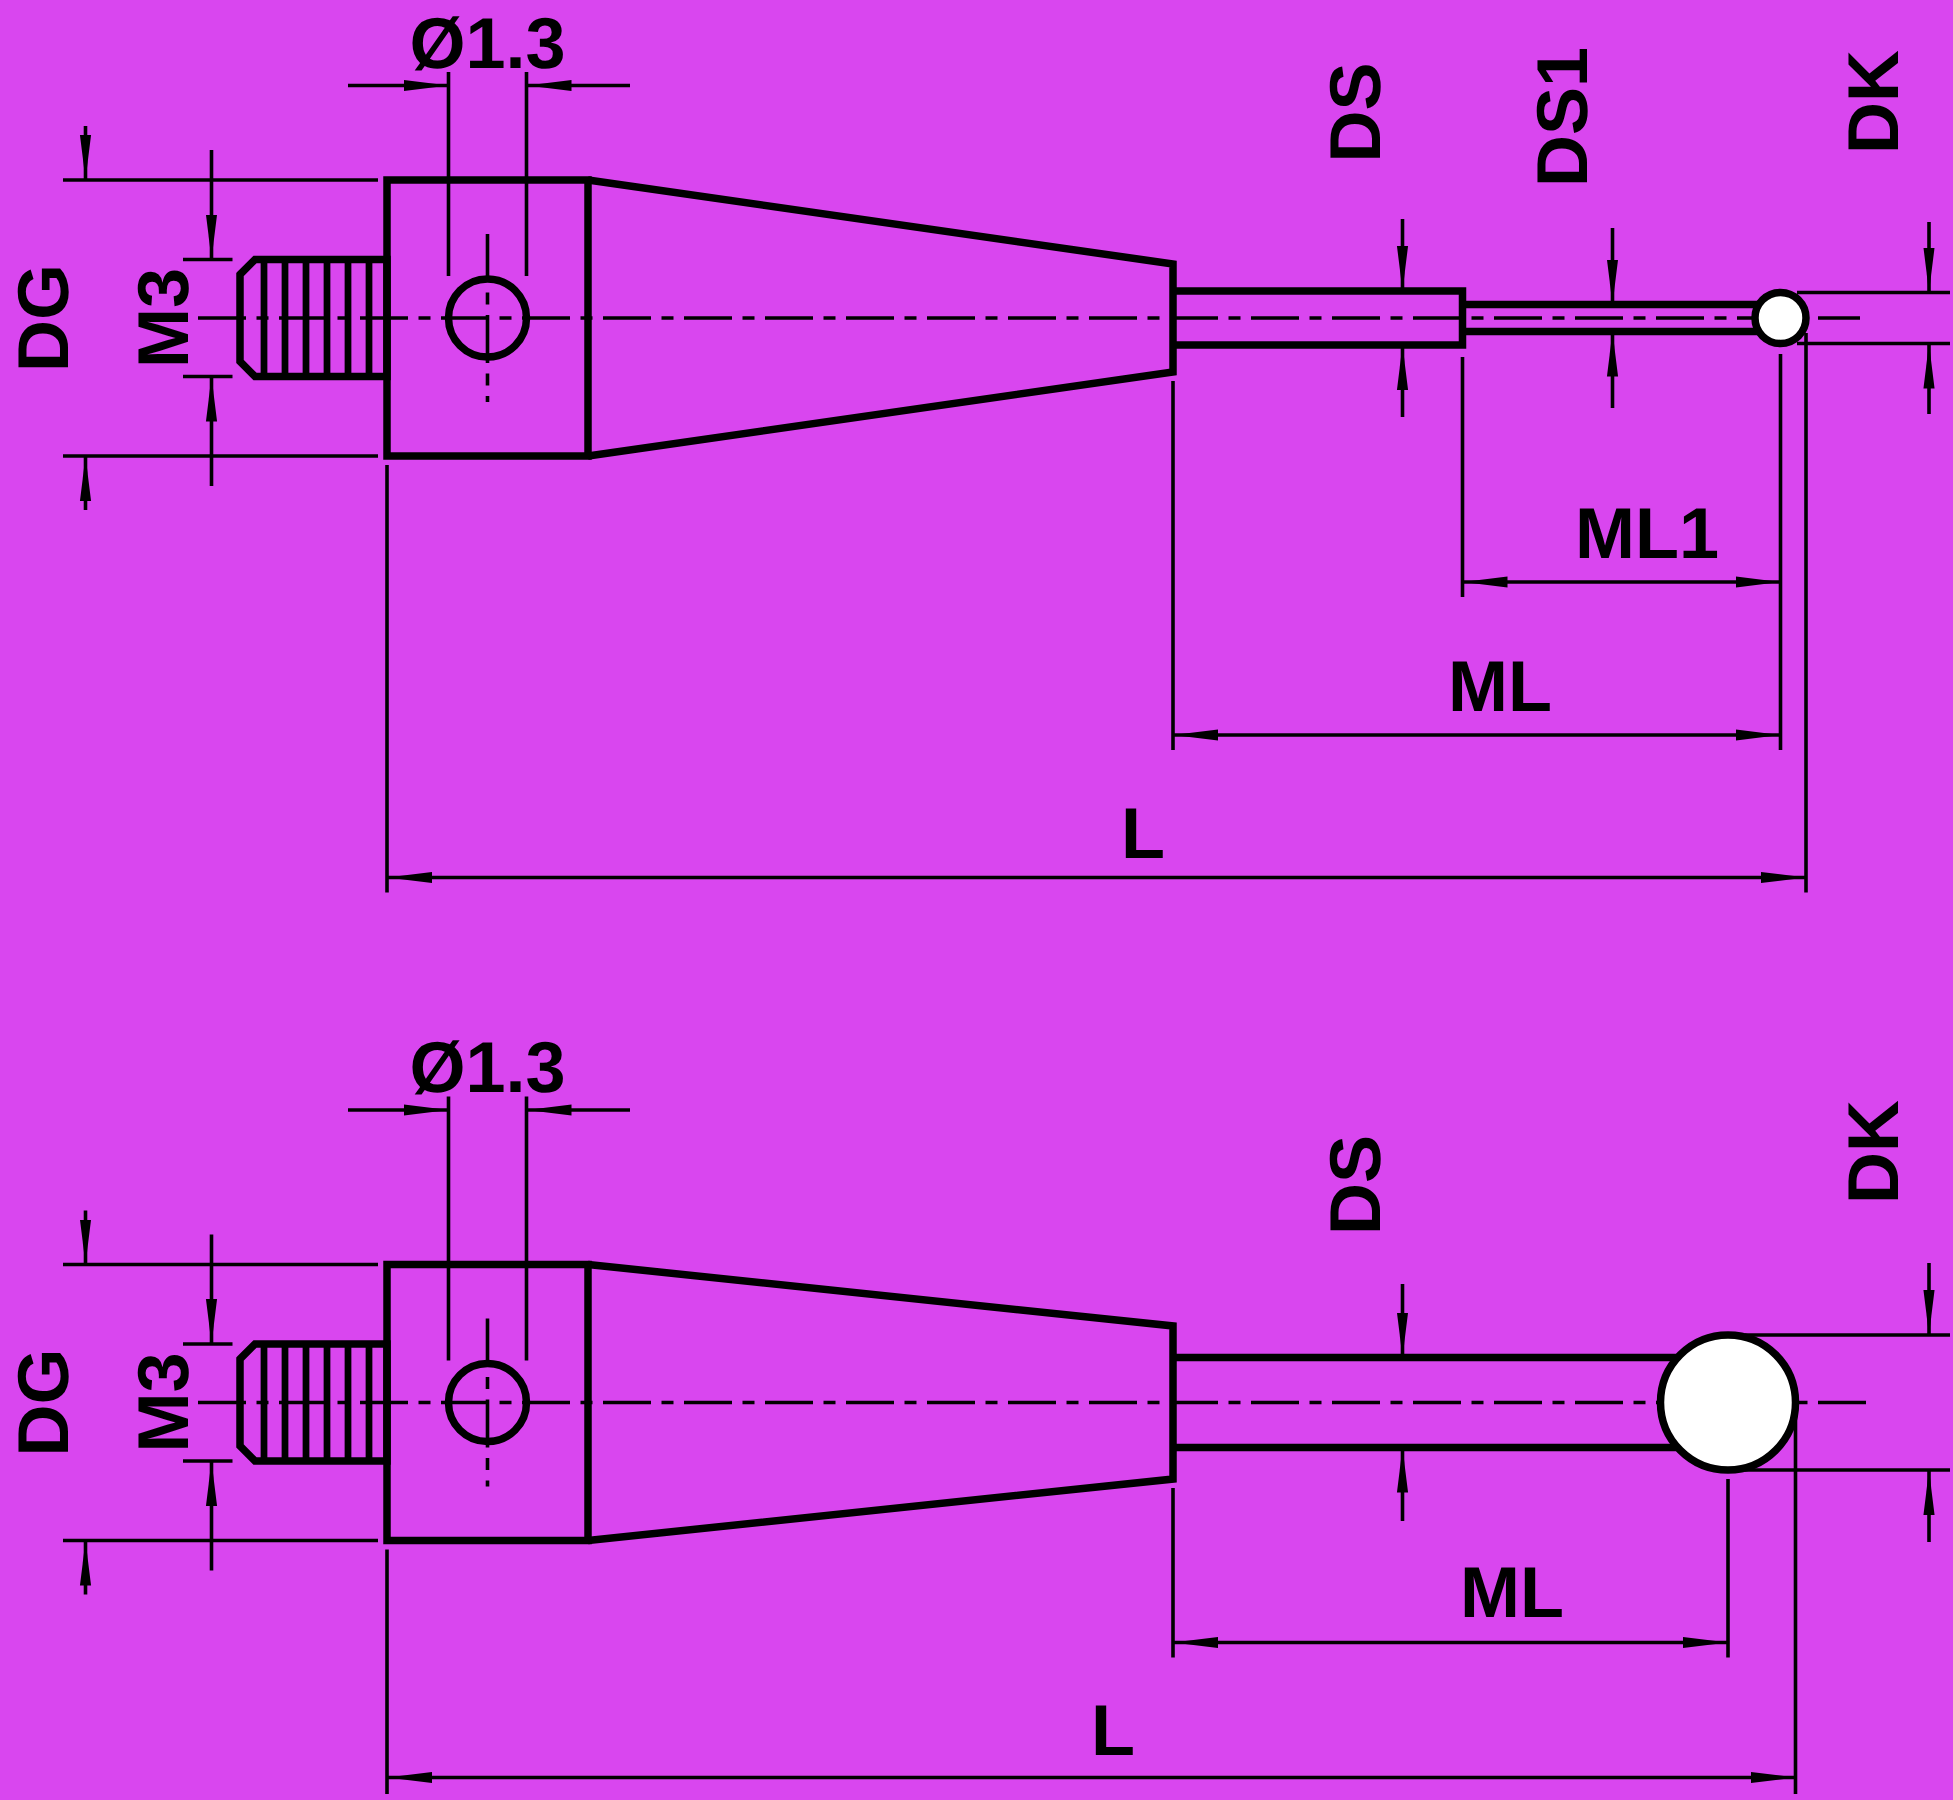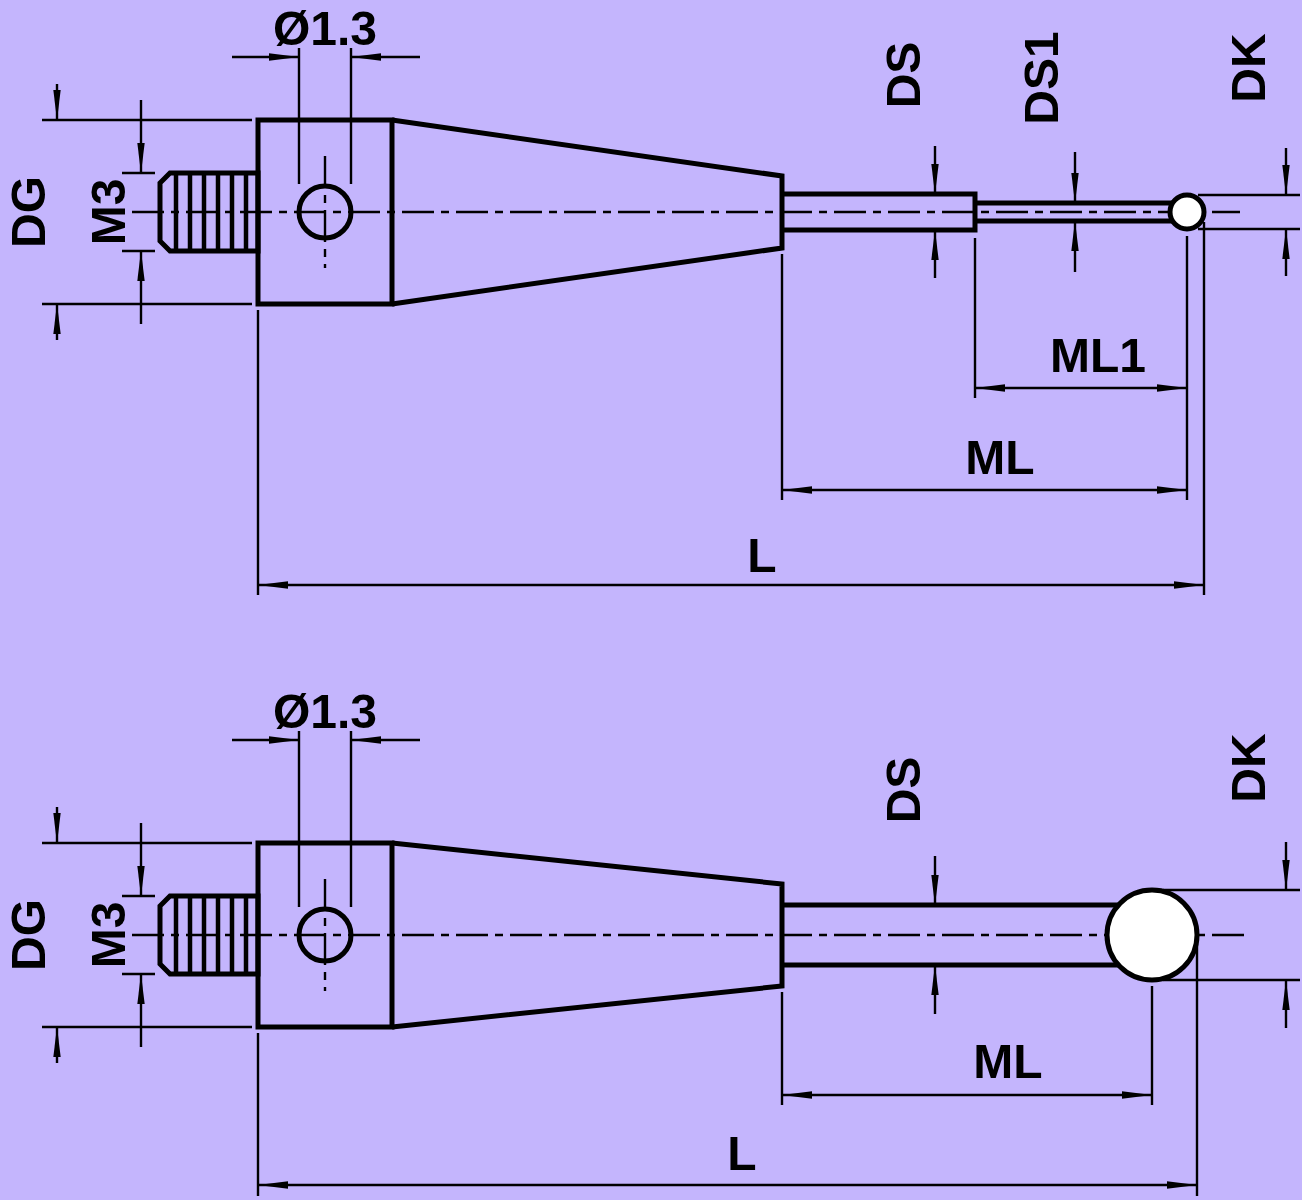--- a/index.html
+++ b/index.html
@@ -1,20 +1,20 @@
 <!DOCTYPE html>
 <html><head>
 <meta charset="utf-8">
 <style>
   html, body { margin: 0; padding: 0; background: #ffffff; }
   .stage {
     position: relative;
     width: 1302px;
     height: 1200px;
-    background: #c4b5fd;
+    background: #d946ef;
     overflow: hidden;
   }
   svg { display: block; }
   .outline { fill: none; stroke: #000; stroke-width: 5; stroke-linejoin: miter; stroke-linecap: butt; }
   .filled  { fill: #fff; stroke: #000; stroke-width: 5; }
   .thin    { fill: none; stroke: #000; stroke-width: 2.4; }
   .cl      { fill: none; stroke: #000; stroke-width: 2.4; stroke-dasharray: 32 7 8 7; }
   .knurl   { fill: none; stroke: #000; stroke-width: 4.5; }
   text.lbl {
     font-family: "Liberation Sans", sans-serif;

